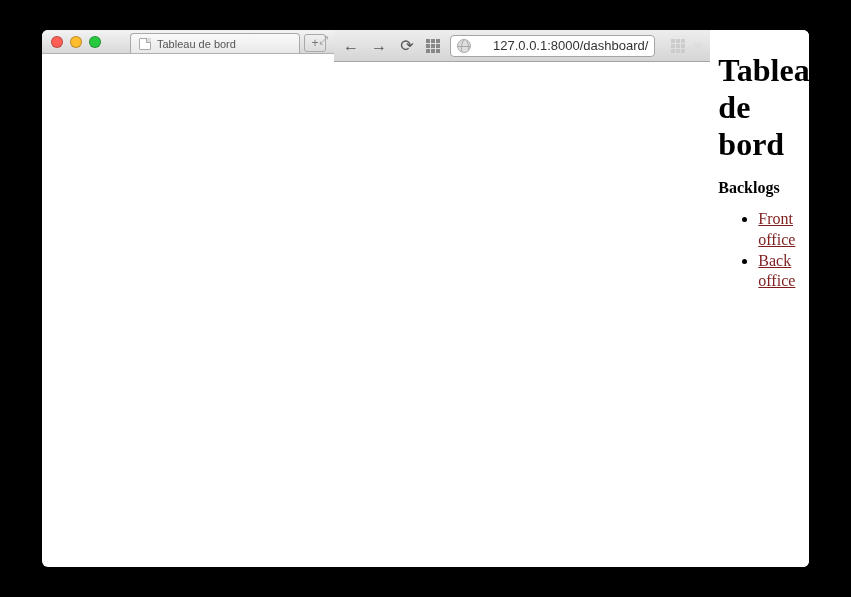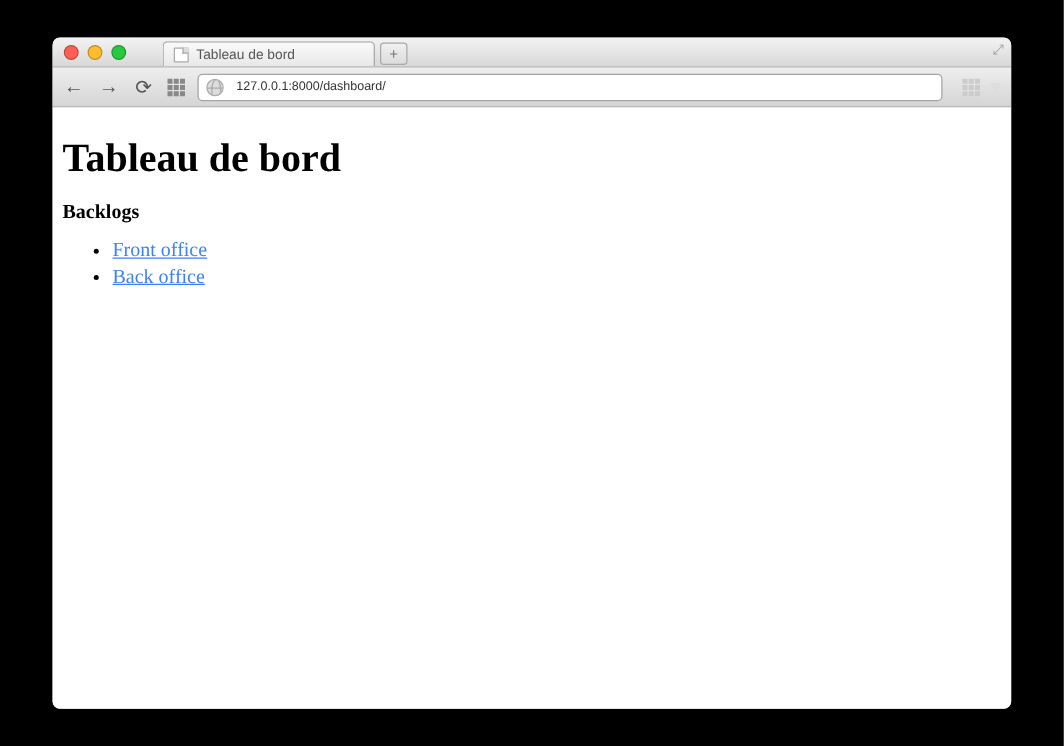--- a/index.html
+++ b/index.html
@@ -12,21 +12,21 @@
       padding: 30px 42px;
     }
     .window {
       width: 100%;
       height: 100%;
       background: #fff;
       border-radius: 6px;
       box-shadow: 0 10px 30px rgba(0,0,0,0.5);
       overflow: hidden;
       display: flex;
-      flex-direction: column;
+      flex-direction: row;
     }
     .titlebar {
       height: 24px;
       background: linear-gradient(#f3f3f3, #d8d8d8);
       border-bottom: 1px solid #b0b0b0;
       display: flex;
       align-items: flex-end;
       padding: 0 8px;
       position: relative;
     }
@@ -127,22 +127,22 @@
     .apps-icon span{background:#888;}
     .urlbar {
       flex:1;
       height: 22px;
       background: #fff;
       border: 1px solid #a5a5a5;
       border-radius: 4px;
       display:flex;
       align-items:center;
       padding: 0 6px;
-      gap:10px;
-      font-size: 10px;
+      gap:22px;
+      font-size: 13px;
       color:#333;
     }
     .globe {
       width:14px;height:14px;border-radius:50%;
       background:#ddd;
       border:1px solid #aaa;
       position:relative;
       overflow:hidden;
       flex-shrink:0;
     }
@@ -154,21 +154,21 @@
     .content {
       flex:1;
       overflow:auto;
       padding: 8px 8px;
       background:#fff;
     }
     .content h1 { font-size: 32px; margin: 14px 0 14px; font-weight:bold;}
     .content h2 { font-size: 16px; margin: 16px 0 12px; font-weight:bold;}
     .content ul { margin: 8px 0 12px; padding-left: 40px; }
     .content li { font-size: 16px; line-height: 1.3; }
-    .content a { color:#3b82f6; }
+    .content a { color:#7f1d1d; }
   </style>
 </head>
 <body>
 
 <div class="window">
 
   <div class="titlebar">
     <div class="traffic">
       <div class="dot red"></div>
       <div class="dot yellow"></div>

